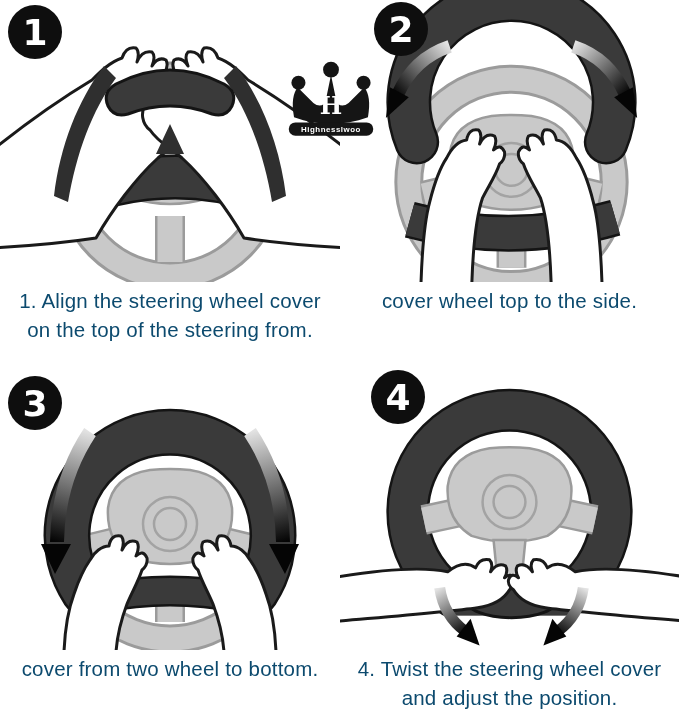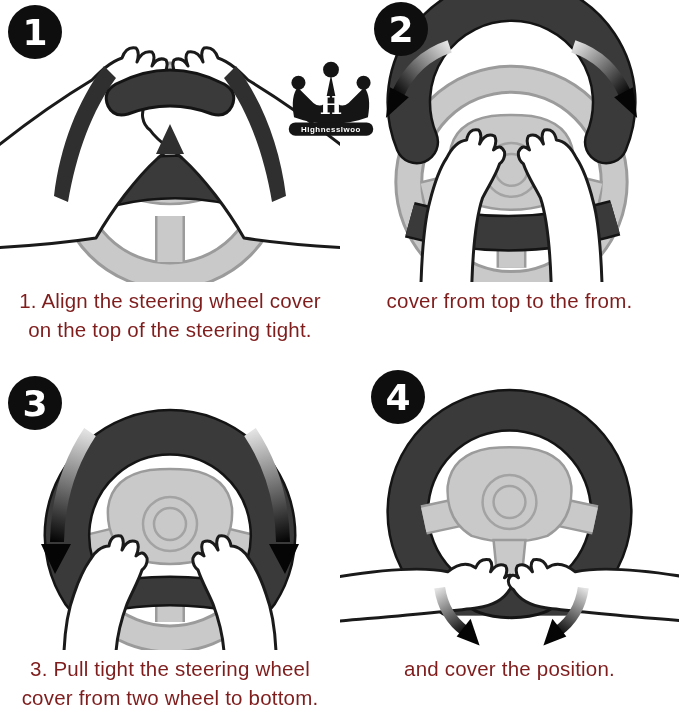--- a/index.html
+++ b/index.html
@@ -11,21 +11,21 @@
   #panel-2{left:340px;top:0;width:339px;height:360px;}
   #panel-3{left:0;top:360px;width:340px;height:354px;}
   #panel-4{left:340px;top:360px;width:339px;height:354px;}
   .badge{position:absolute;width:54px;height:54px;border-radius:50%;
          background:#0e0e0e;color:#fff;display:flex;align-items:center;justify-content:center;
          font-weight:bold;font-size:36px;font-family:"DejaVu Sans",sans-serif;z-index:5;}
   #panel-1 .badge{left:8px;top:5px;}
   #panel-2 .badge{left:34px;top:2px;}
   #panel-3 .badge{left:8px;top:16px;}
   #panel-4 .badge{left:31px;top:10px;}
-  .caption{margin-top:4px;text-align:center;color:#7f1d1d;font-size:20.5px;
+  .caption{margin-top:4px;text-align:center;color:#0c4a6e;font-size:20.5px;
            line-height:29px;letter-spacing:0.2px;}
   .logo{position:absolute;left:287px;top:60px;width:88px;height:80px;z-index:6;}
 </style>
 </head>
 <body>
 
 <div class="canvas">
 
   <div class="panel" id="panel-1">
     <div class="badge">1</div>
@@ -54,21 +54,21 @@
       <use href="#p1hand" transform="translate(340,0) scale(-1,1)"></use>
 
       <path d="M 104 66 C 78 100 60 146 54 196 L 68 202 C 76 154 92 110 116 78 Z" fill="#2f2f2f"></path>
       <path d="M 236 66 C 262 100 280 146 286 196 L 272 202 C 264 154 248 110 224 78 Z" fill="#2f2f2f"></path>
 
       <path d="M 116 84 Q 170 56 224 84 Q 238 92 232 106 Q 226 118 212 114 Q 170 98 128 114 Q 114 118 108 106 Q 102 92 116 84 Z" fill="#3a3a3a" stroke="#141414" stroke-width="3"></path>
       <polygon points="170,124 156,154 184,154" fill="#2f2f2f"></polygon>
     </svg>
     <div class="caption">
       <div>1. Align the steering wheel cover</div>
-      <div>on the top of the steering tight.</div>
+      <div>on the top of the steering from.</div>
     </div>
   </div>
 
   <div class="panel" id="panel-2">
     <div class="badge">2</div>
     <svg width="339" height="282" viewBox="0 0 340 282">
       <defs>
         <linearGradient id="g2l" gradientUnits="userSpaceOnUse" x1="110" y1="46" x2="58" y2="96">
           <stop offset="0" stop-color="#e2e2e2"></stop>
             <stop offset="1" stop-color="#050505"></stop>
@@ -100,21 +100,21 @@
       <g>
         <path d="M110 46 Q74 58 58 94" stroke="url(#g2l)" stroke-width="13" fill="none"></path>
         <polygon points="46,118 69,97 50,87" fill="#050505"></polygon>
       </g>
       <g transform="translate(344,0) scale(-1,1)">
         <path d="M110 46 Q74 58 58 94" stroke="url(#g2l)" stroke-width="13" fill="none"></path>
         <polygon points="46,118 69,97 50,87" fill="#050505"></polygon>
       </g>
     </svg>
     <div class="caption">
-      <div>cover from top to the from.</div>
+      <div>cover wheel top to the side.</div>
     </div>
   </div>
 
   <div class="panel" id="panel-3">
     <div class="badge">3</div>
     <svg width="340" height="290" viewBox="0 0 340 290">
       <defs>
         <linearGradient id="g3l" gradientUnits="userSpaceOnUse" x1="90" y1="72" x2="57" y2="182">
           <stop offset="0" stop-color="#e2e2e2"></stop>
             <stop offset="1" stop-color="#050505"></stop>
@@ -148,21 +148,20 @@
       <g>
         <path d="M90 72 Q58 120 57 182" stroke="url(#g3l)" stroke-width="14" fill="none"></path>
         <polygon points="55,214 41,184 71,184" fill="#050505"></polygon>
       </g>
       <g transform="translate(340,0) scale(-1,1)">
         <path d="M90 72 Q58 120 57 182" stroke="url(#g3l)" stroke-width="14" fill="none"></path>
         <polygon points="55,214 41,184 71,184" fill="#050505"></polygon>
       </g>
     </svg>
     <div class="caption">
-      <div>3. Pull tight the steering wheel</div>
       <div>cover from two wheel to bottom.</div>
     </div>
   </div>
 
   <div class="panel" id="panel-4">
     <div class="badge">4</div>
     <svg width="339" height="290" viewBox="0 0 340 290">
       <defs>
         <linearGradient id="g4l" gradientUnits="userSpaceOnUse" x1="100" y1="228" x2="128" y2="272">
           <stop offset="0" stop-color="#e2e2e2"></stop>
@@ -190,21 +189,22 @@
       <g>
         <path d="M100 228 Q104 256 126 272" stroke="url(#g4l)" stroke-width="11" fill="none"></path>
         <polygon points="140,286 117,277 131,259" fill="#050505"></polygon>
       </g>
       <g transform="translate(344,0) scale(-1,1)">
         <path d="M100 228 Q104 256 126 272" stroke="url(#g4l)" stroke-width="11" fill="none"></path>
         <polygon points="140,286 117,277 131,259" fill="#050505"></polygon>
       </g>
     </svg>
     <div class="caption">
-      <div>and cover the position.</div>
+      <div>4. Twist the steering wheel cover</div>
+      <div>and adjust the position.</div>
     </div>
   </div>
 
   <div class="logo">
     <svg width="88" height="80" viewBox="0 0 100 89">
       <circle cx="13" cy="25" r="8" fill="#151515"></circle>
       <circle cx="50" cy="10" r="9" fill="#151515"></circle>
       <circle cx="87" cy="25" r="8" fill="#151515"></circle>
       <path d="M 8 64 C 5 47 7 37 12 30 L 30 48 C 36 53 43 51 44 45 L 50 16 L 56 45 C 57 51 64 53 70 48 L 88 30 C 93 37 95 47 92 64 C 64 74 36 74 8 64 Z" fill="#151515"></path>
       <text x="50" y="60" text-anchor="middle" font-family="DejaVu Serif, serif" font-weight="bold" font-size="27" fill="#ffffff">H</text>

